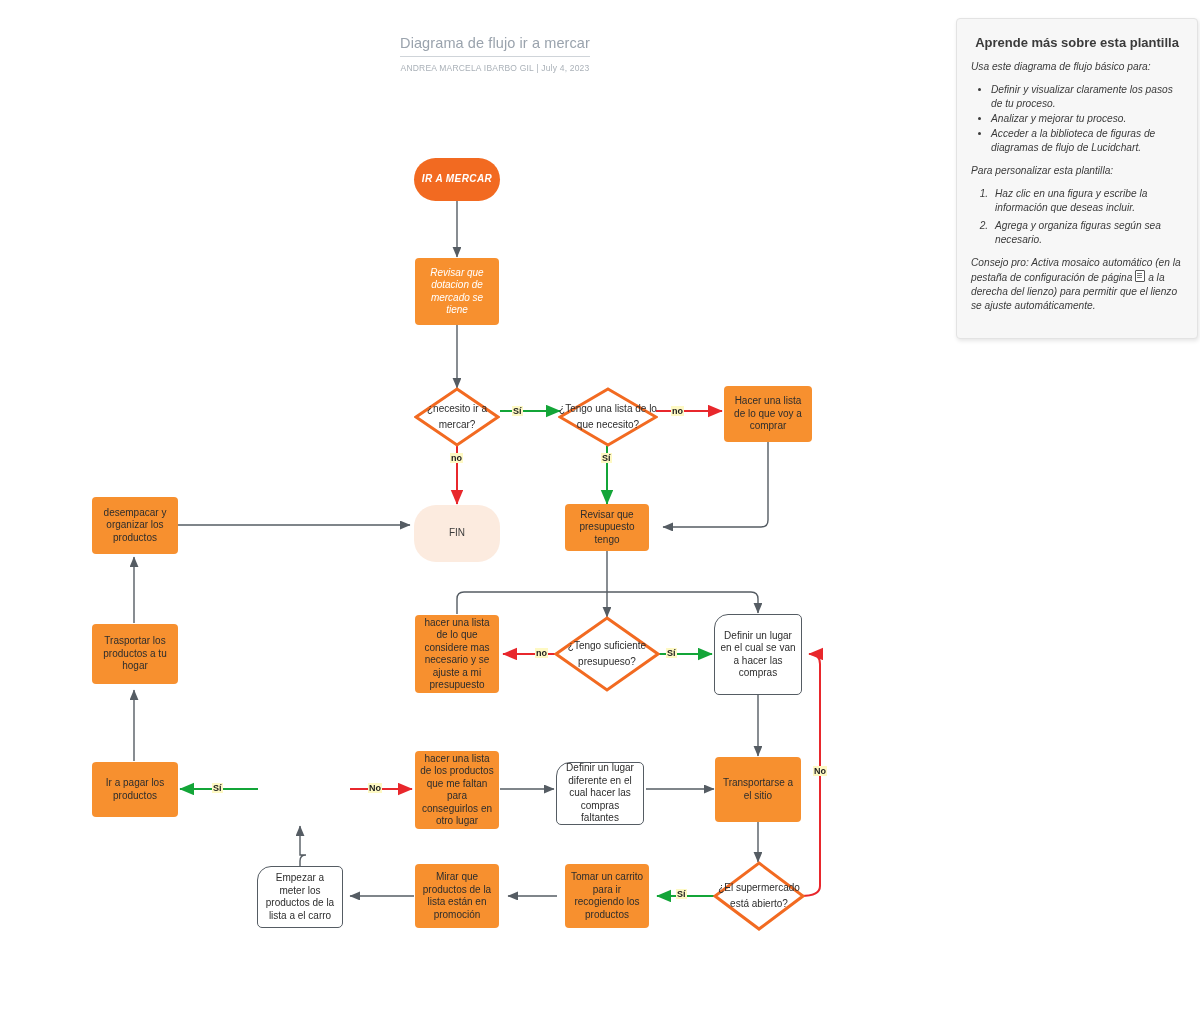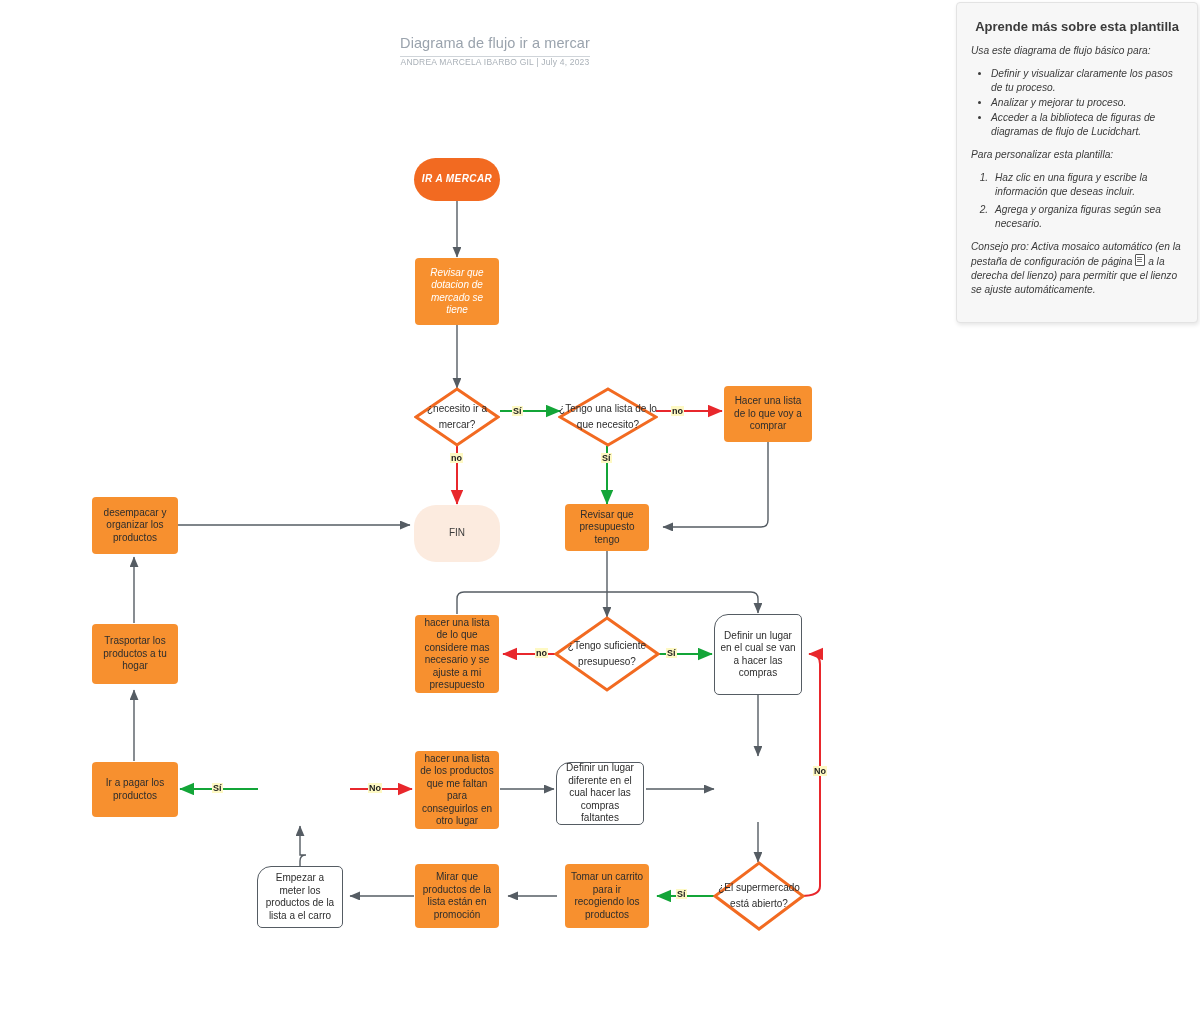--- a/index.html
+++ b/index.html
@@ -12,25 +12,25 @@
     position:relative;
   }
   #canvas{position:absolute;left:0;top:0;width:1200px;height:1022px;}
 
   
   .title-block{position:absolute;left:310px;top:34px;width:370px;text-align:center;}
   .doc-title{
     font-size:14.5px;font-weight:normal;color:#9aa3ad;letter-spacing:.1px;
     padding-bottom:5px;border-bottom:1px solid #cfd4d9;display:inline-block;
   }
-  .doc-sub{font-size:8.5px;color:#aab1b8;letter-spacing:.2px;}
+  .doc-sub{font-size:8.5px;color:#aab1b8;margin-top:6px;letter-spacing:.2px;}
 
   
   .note-card{
-    position:absolute;left:956px;top:2px;width:242px;min-height:320px;
+    position:absolute;left:956px;top:18px;width:242px;min-height:320px;
     background:#f7f7f7;border:1px solid #e3e3e3;border-radius:4px;
     box-shadow:1px 2px 4px rgba(0,0,0,.10);
     padding:12px 14px 16px 14px;box-sizing:border-box;
   }
   .note-title{font-size:13px;font-weight:bold;color:#3b3b3b;text-align:center;margin:4px 0 10px 0;}
   .note-body{font-size:10.2px;line-height:14px;color:#3b3b3b;font-style:italic;}
   .note-body p{margin:0 0 9px 0;}
   .note-ul{margin:0 0 9px 0;padding-left:20px;list-style:disc;}
   .note-ul li{margin:0 0 1px 0;}
   .note-ol{margin:0 0 9px 0;padding-left:20px;list-style:decimal;}
@@ -211,20 +211,23 @@
 
   <div class="node proc" style="left:415px;top:615px;width:84px;height:78px;">
     <span>hacer una lista de lo que considere mas necesario y se ajuste a mi presupuesto</span>
   </div>
 
   <div class="node docshape" style="left:714px;top:614px;width:88px;height:81px;
        border-top-left-radius:14px;">
     <span>Definir un lugar en el cual se van a hacer las compras</span>
   </div>
 
+  <div class="node proc" style="left:715px;top:757px;width:86px;height:65px;">
+    <span>Transportarse a el sitio</span>
+  </div>
 
   <div class="decision-wrap" style="left:713px;top:861px;width:92px;height:70px;">
     <svg width="92" height="70" viewBox="0 0 92 70" xmlns="http://www.w3.org/2000/svg">
       <polygon points="46,2 90,35 46,68 2,35" fill="#ffffff" stroke="#F26A21" stroke-width="3"></polygon>
     </svg>
     <div class="dlabel">¿El supermercado está abierto?</div>
   </div>
 
   <div class="node proc" style="left:415px;top:864px;width:84px;height:64px;">
     <span>Mirar que productos de la lista están en promoción</span>

